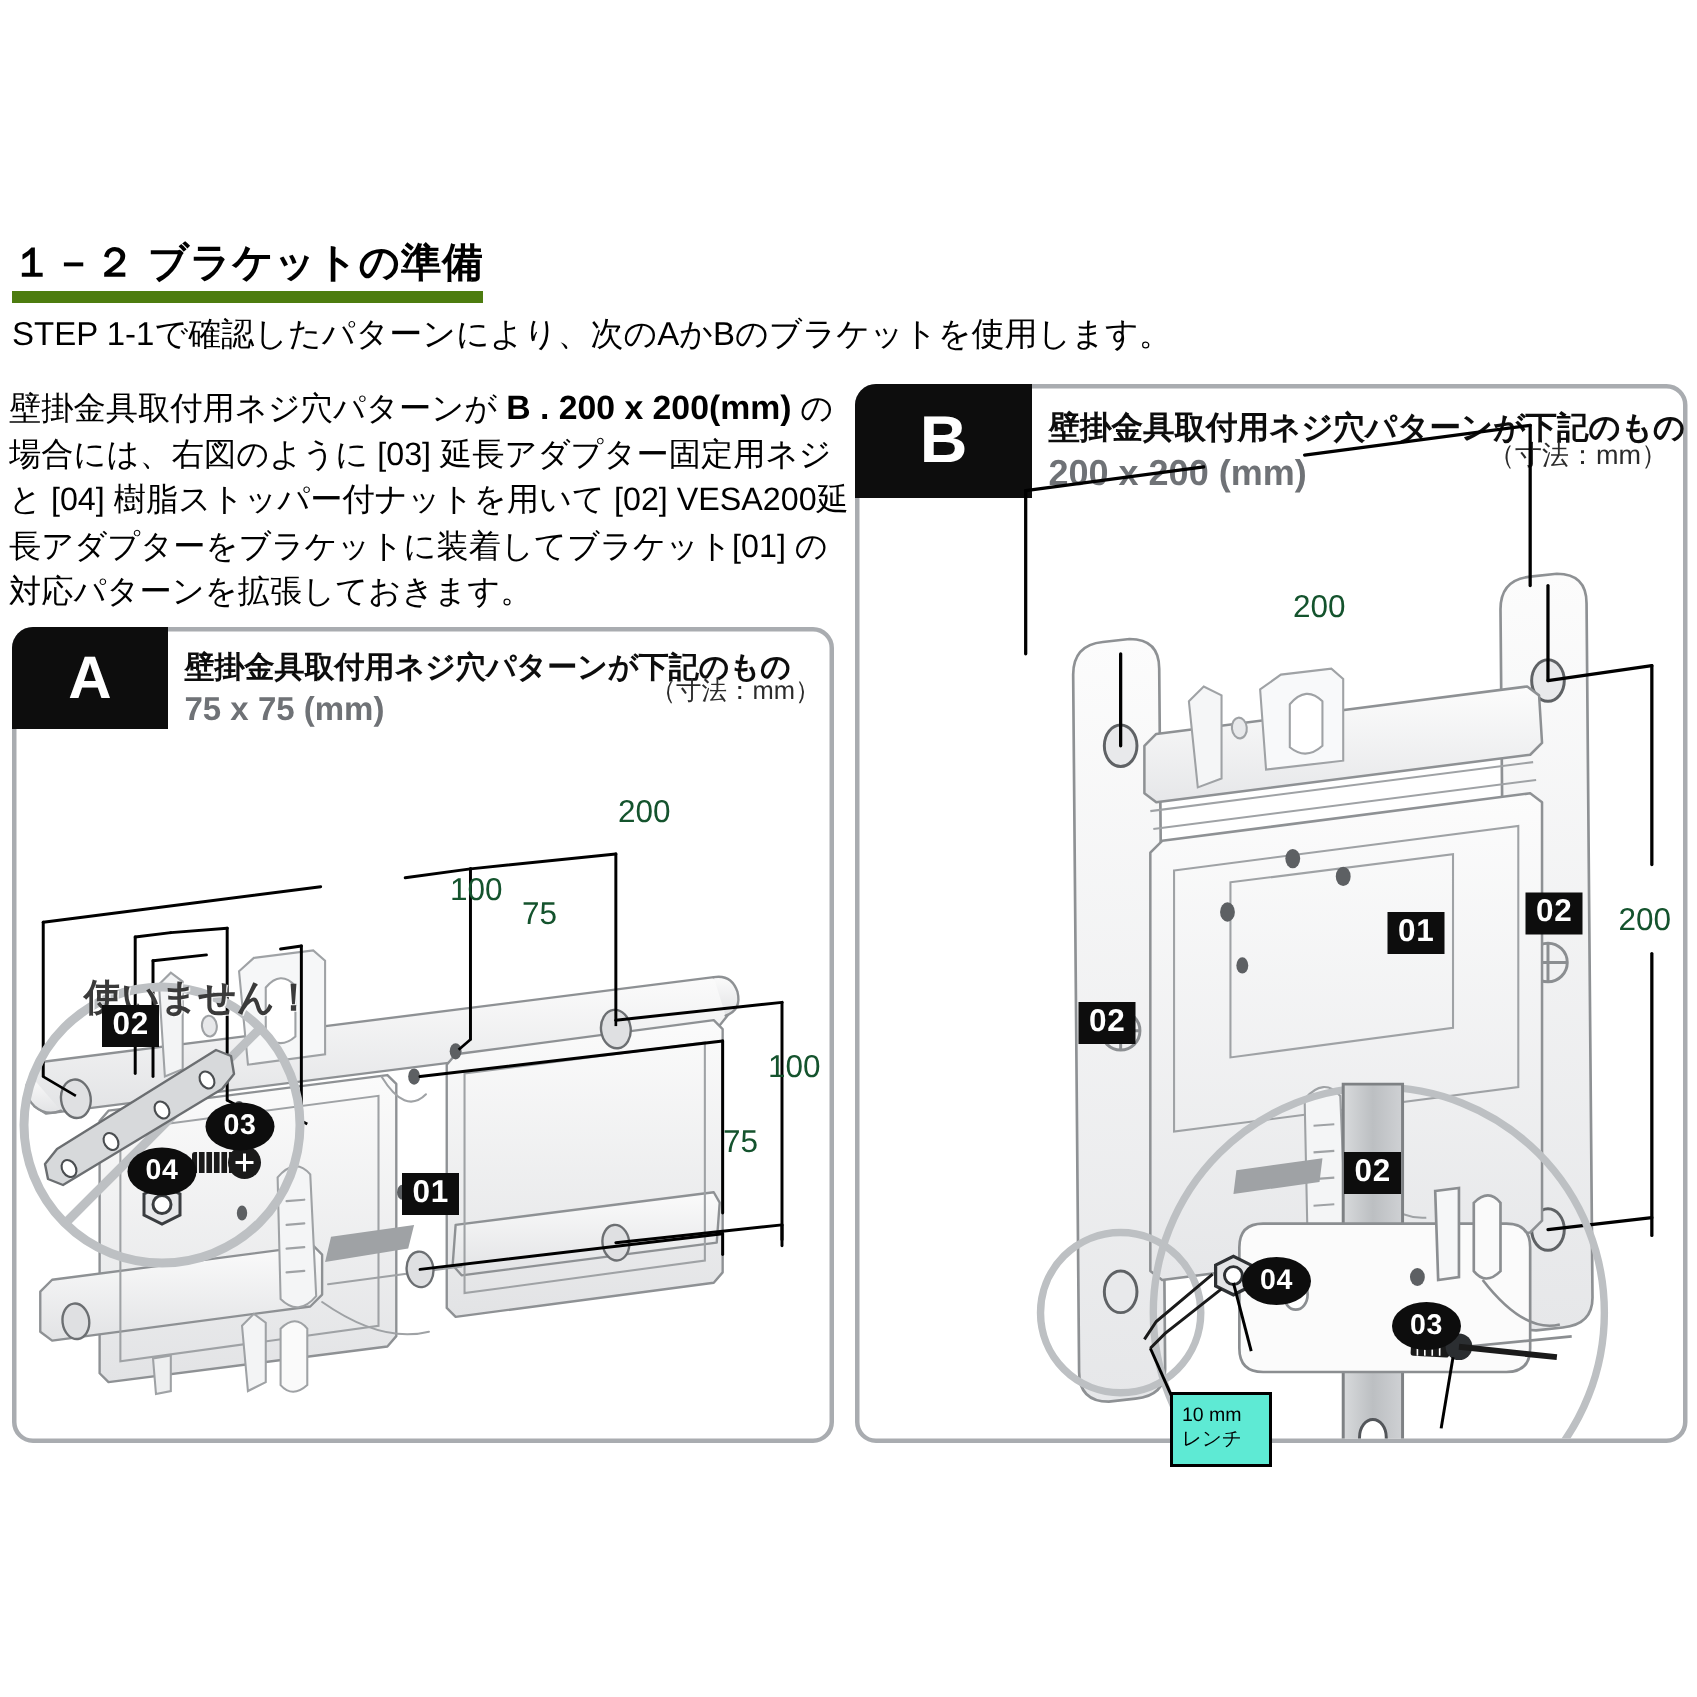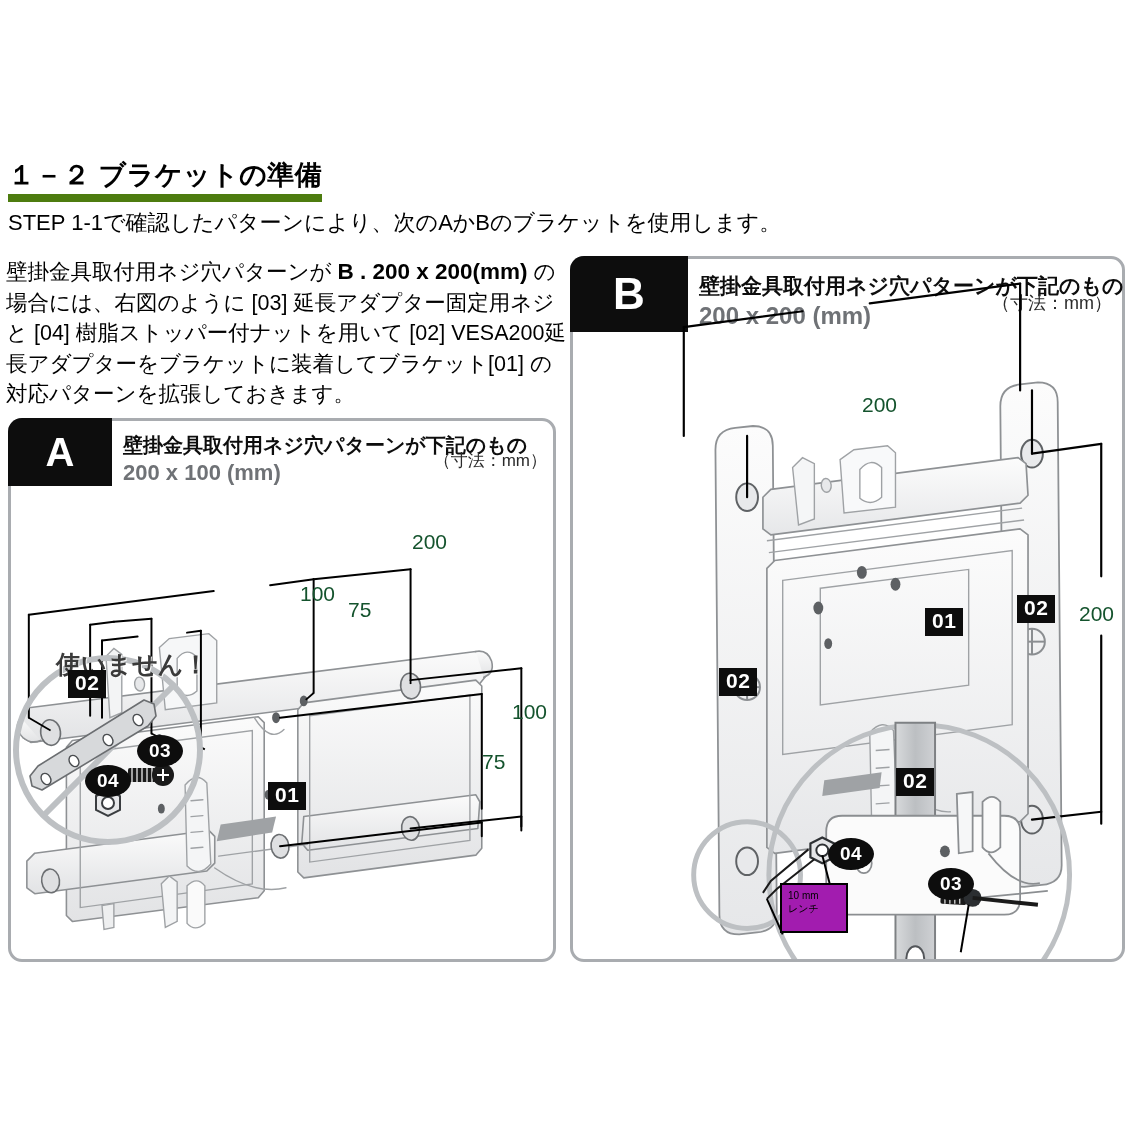--- a/index.html
+++ b/index.html
@@ -172,26 +172,26 @@
     color: #3a3a3a;
     white-space: nowrap;
     text-shadow: 1px 1px 0 rgba(255,255,255,0.85);
     margin-left: 32px;
   }
 
   
   #wrench-note {
     position: absolute;
     left: 780px;
-    top: 883px;
+    top: 928px;
     width: 68px;
     min-height: 50px;
     border: 2px solid #000;
-    background: #a21caf;
-    font-size: 10px;
+    background: #5eead4;
+    font-size: 13px;
     line-height: 1.25;
     padding: 5px 4px 5px 6px;
     box-sizing: border-box;
     color: #000;
   }
 </style>
 </head>
 <body>
 
 <div id="page-heading">１－２ ブラケットの準備</div>
@@ -199,21 +199,21 @@
 <div id="intro-line">STEP 1-1で確認したパターンにより、次のAかBのブラケットを使用します。</div>
 
 <div id="body-paragraph"><span>壁掛金具取付用ネジ穴パターンが </span><b>B . 200 x 200(mm)</b><span> の場合には、右図のように [03] 延長アダプター固定用ネジと [04] 樹脂ストッパー付ナットを用いて [02] VESA200延長アダプターをブラケットに装着してブラケット[01] の対応パターンを拡張しておきます。</span></div>
 
 <div class="panel" id="panel-a">
 
   <div class="panel-badge">A</div>
 
   <div class="panel-head">
     <div class="head-line1">壁掛金具取付用ネジ穴パターンが下記のもの</div>
-    <div class="head-dims">200 x 100 (mm)</div>
+    <div class="head-dims">75 x 75 (mm)</div>
   </div>
   <div class="head-unit">（寸法：mm）</div>
 
   <svg class="drawing" viewBox="0 0 548 544">
     <defs>
       <linearGradient id="metalA" x1="0" y1="0" x2="0" y2="1">
         <stop offset="0%" stop-color="#fbfbfb"></stop>
         <stop offset="100%" stop-color="#e2e3e5"></stop>
       </linearGradient>
     </defs>

